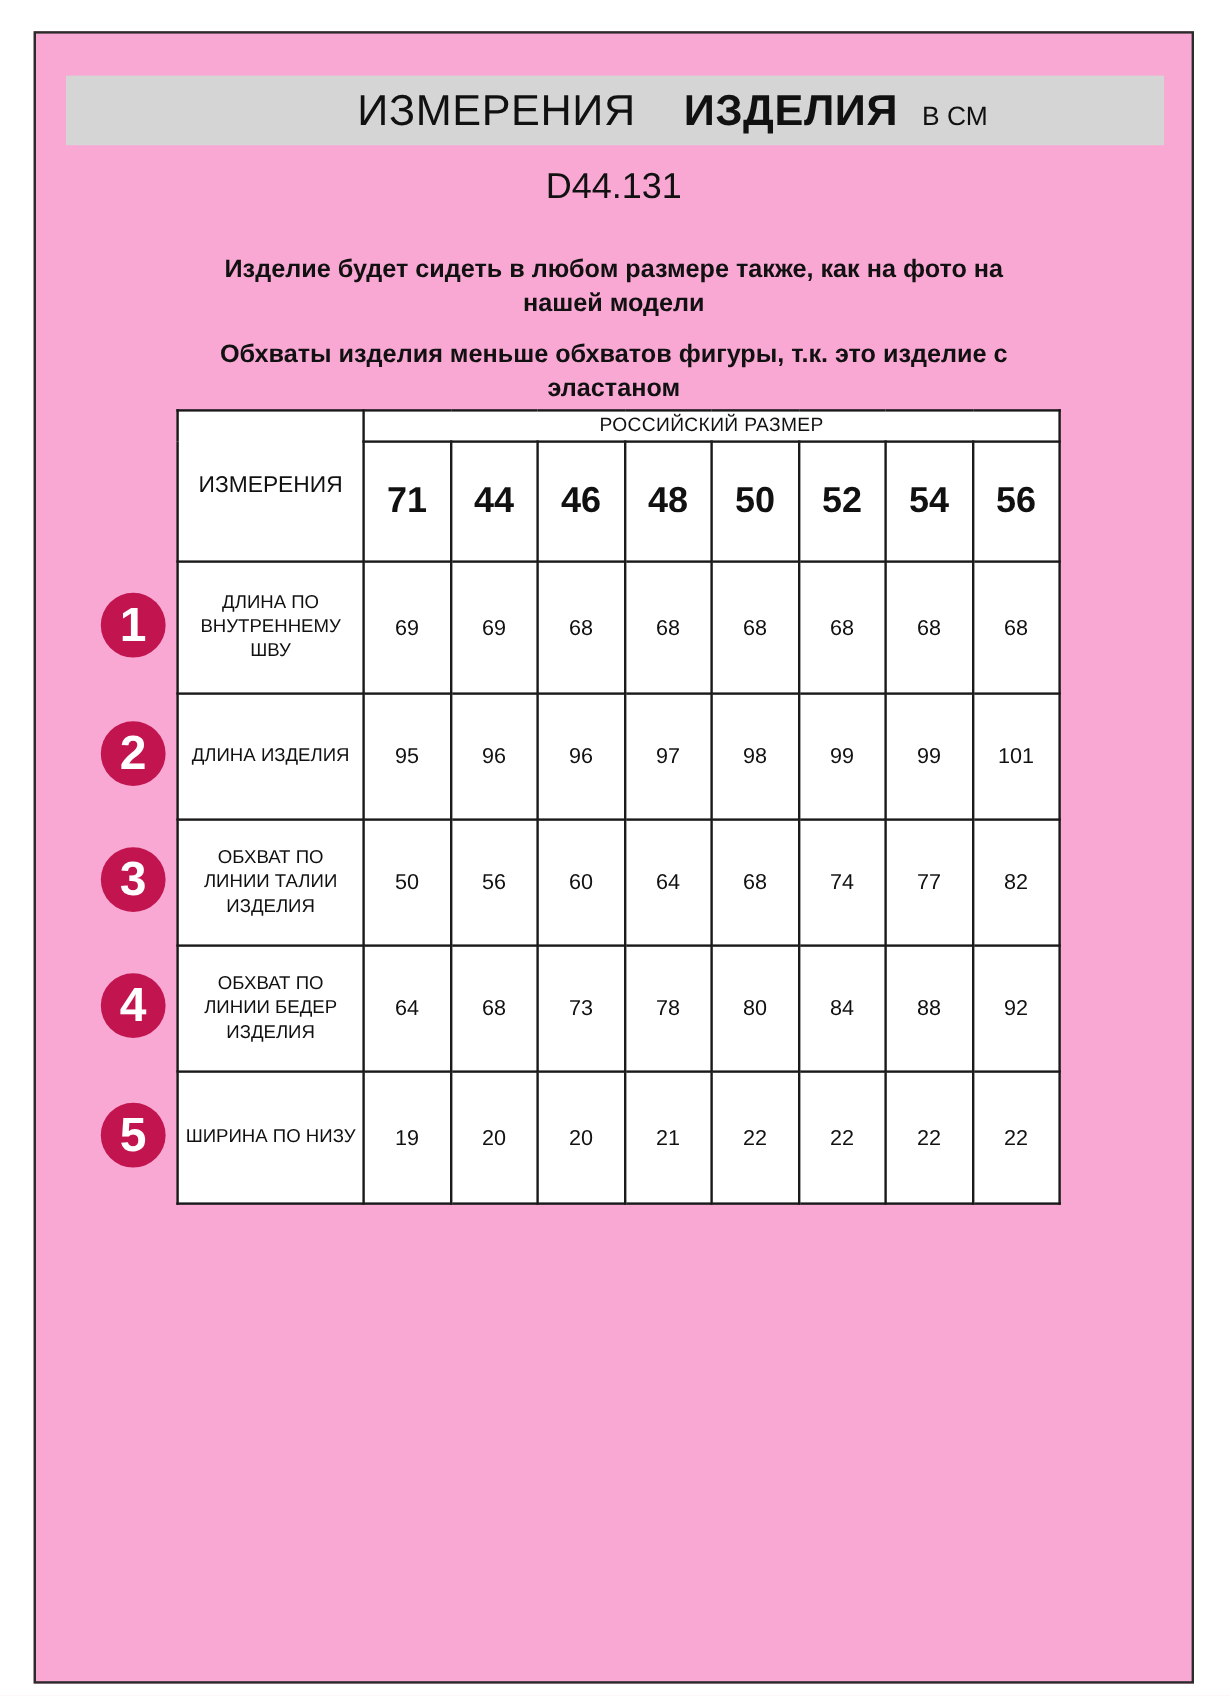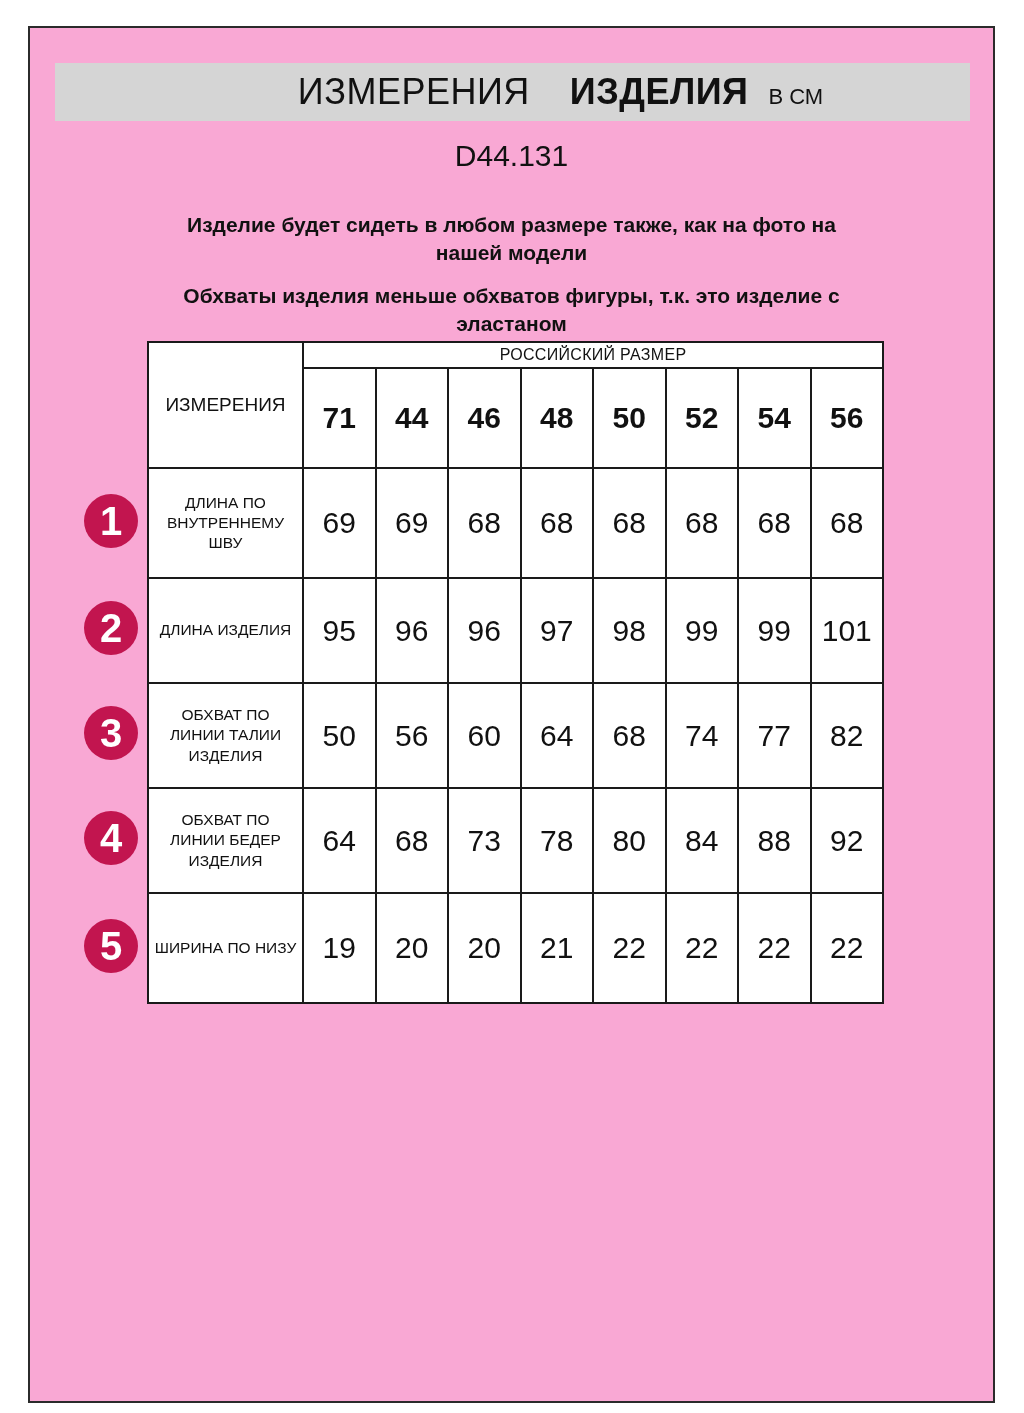--- a/index.html
+++ b/index.html
@@ -110,21 +110,21 @@
       font-size: 30px;
       font-weight: 700;
       height: 98px;
     }
     .row-lbl {
       font-size: 15.5px;
       line-height: 1.3;
       font-weight: 400;
     }
     .val {
-      font-size: 30px;
+      font-size: 18px;
       font-weight: 400;
     }
     .r-tall { height: 110px; }
     .r-mid  { height: 105px; }
     .badge {
       position: absolute;
       left: 54px;
       width: 54px;
       height: 54px;
       border-radius: 50%;

